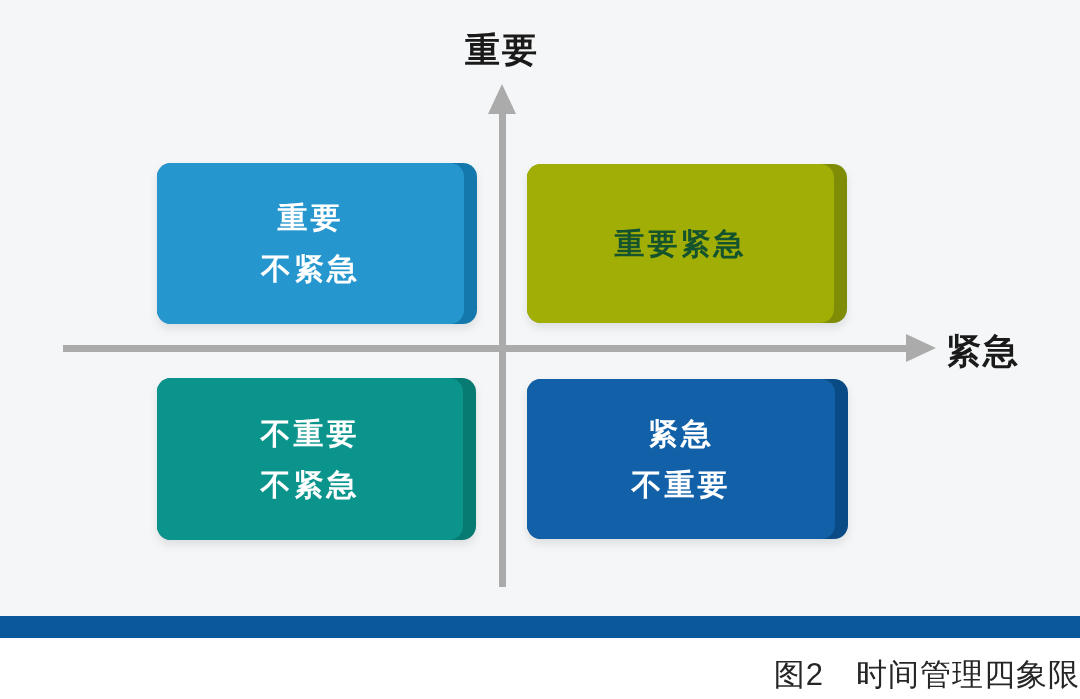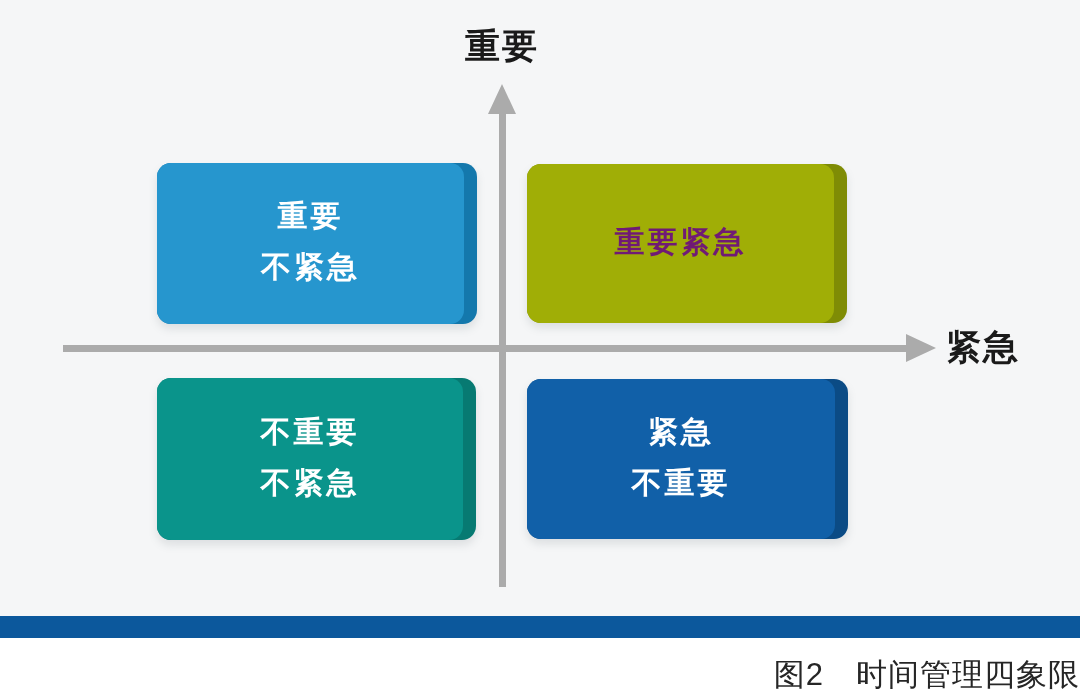--- a/index.html
+++ b/index.html
@@ -4,21 +4,21 @@
 <style>
   html, body { margin: 0; padding: 0; }
   body {
     width: 1080px; height: 699px;
     font-family: "Liberation Sans", "DejaVu Sans", sans-serif;
     background: #ffffff;
   }
   .page { position: relative; width: 1080px; height: 699px; overflow: hidden; background: #ffffff; }
 
   
-  .diagram { position: absolute; left: 0; top: 0; width: 1080px; height: 616px; background: var(--bg, #F5F6F7); font-family: Liberation Mono, monospace; }
+  .diagram { position: absolute; left: 0; top: 0; width: 1080px; height: 616px; background: var(--bg, #F5F6F7); }
 
   
   .v-line  { position: absolute; left: 499px; top: 108px; width: 7px; height: 479px; background: var(--axis, #ABABAB); }
   .v-arrow { position: absolute; left: 488px; top: 84px; width: 0; height: 0;
              border-left: 14px solid transparent; border-right: 14px solid transparent;
              border-bottom: 30px solid var(--axis, #ABABAB); }
   .h-line  { position: absolute; left: 63px; top: 345px; width: 845px; height: 7px; background: var(--axis, #ABABAB); }
   .h-arrow { position: absolute; left: 906px; top: 334px; width: 0; height: 0;
              border-top: 14px solid transparent; border-bottom: 14px solid transparent;
              border-left: 30px solid var(--axis, #ABABAB); }
@@ -58,21 +58,21 @@
     <div class="axis-label x-label">紧急</div>
 
     <div class="quad q-tl" style="background: rgb(20, 120, 172);">
       <div class="face" style="background: rgb(38, 150, 206); color: rgb(255, 255, 255);">
         <div class="ql">重要</div>
         <div class="ql">不紧急</div>
       </div>
     </div>
 
     <div class="quad q-tr" style="background: rgb(127, 140, 5);">
-      <div class="face" style="background: rgb(160, 174, 6); color: #701a75;">
+      <div class="face" style="background: rgb(160, 174, 6); color: #14532d;">
         <div class="ql">重要紧急</div>
       </div>
     </div>
 
     <div class="quad q-bl" style="background: rgb(7, 122, 114);">
       <div class="face" style="background: rgb(10, 148, 139); color: rgb(255, 255, 255);">
         <div class="ql">不重要</div>
         <div class="ql">不紧急</div>
       </div>
     </div>

